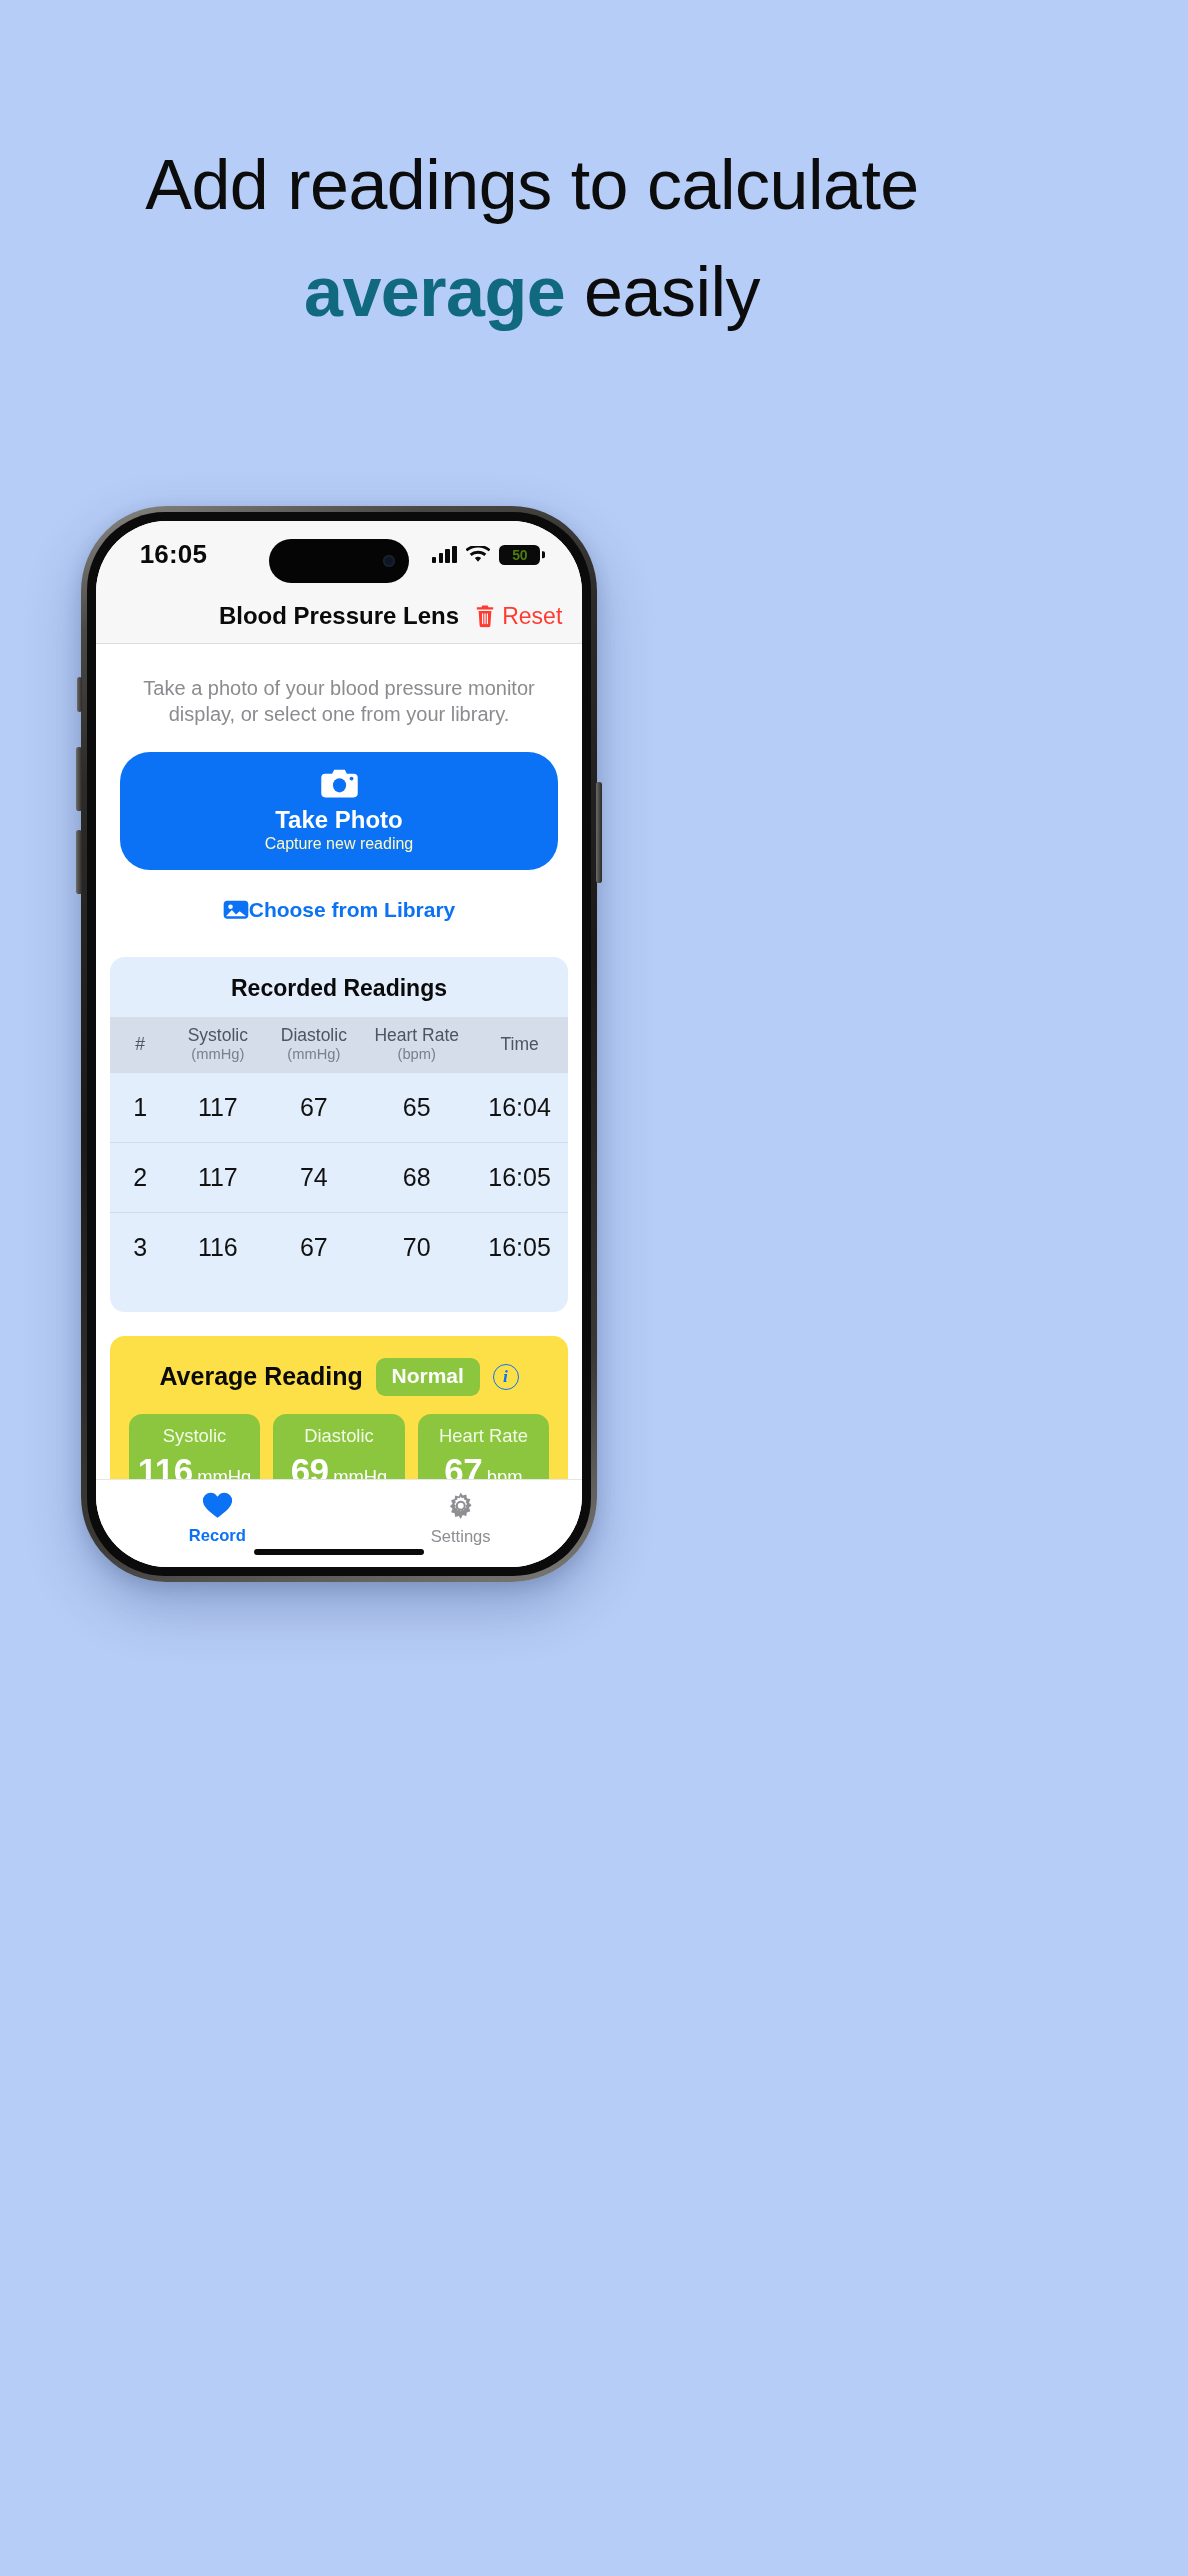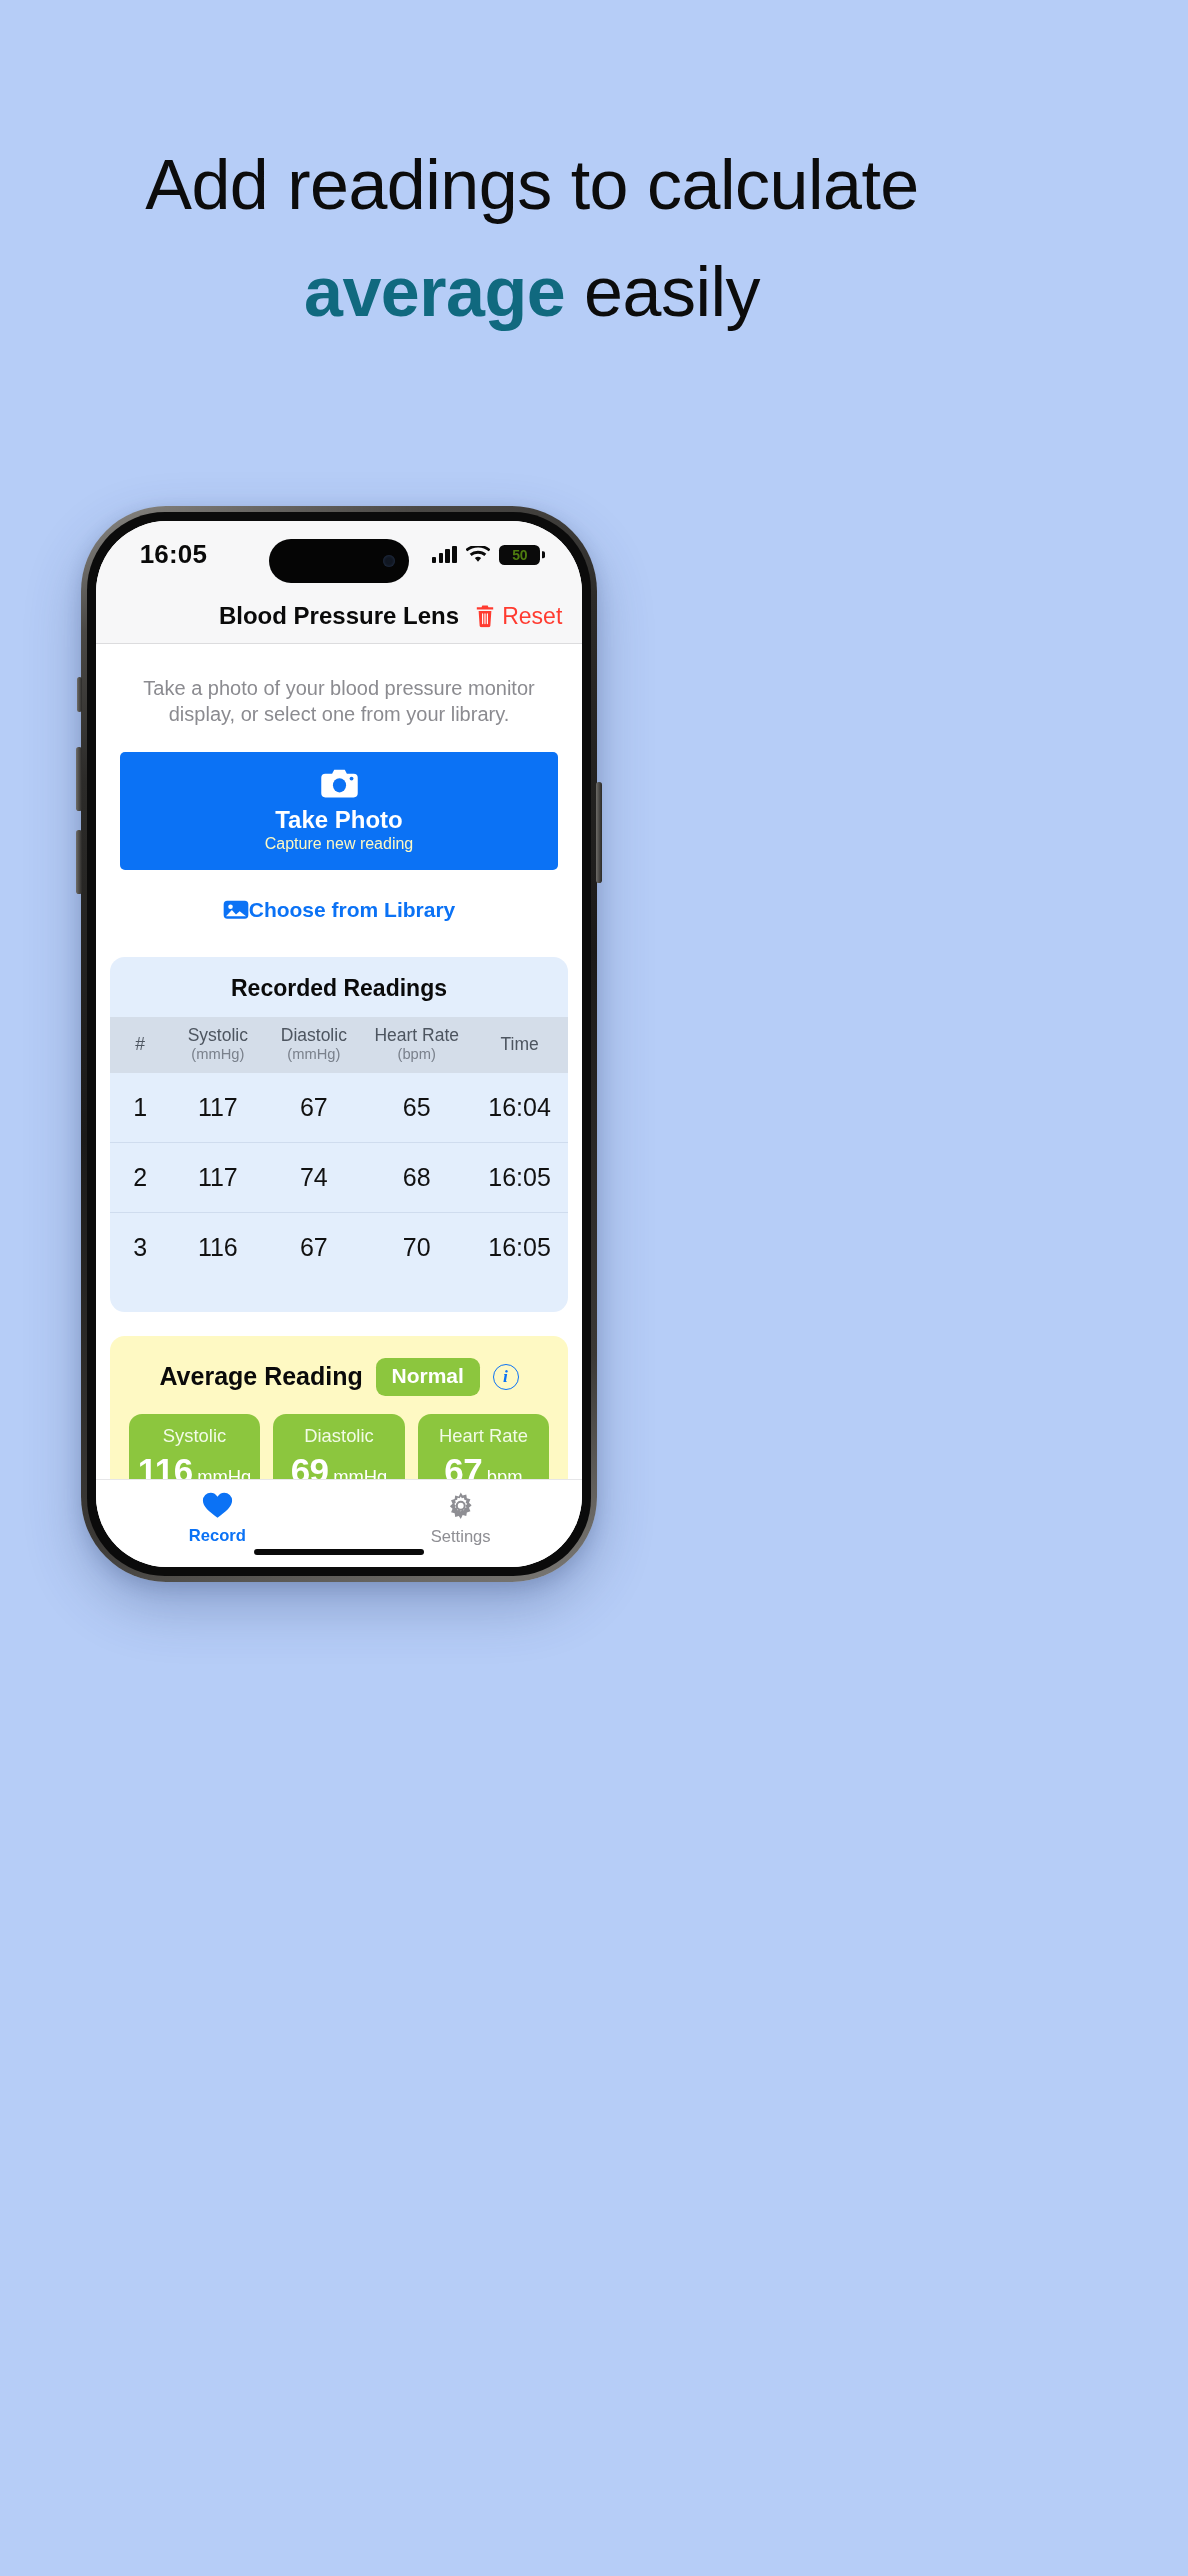--- a/index.html
+++ b/index.html
@@ -104,21 +104,21 @@
 
   
   .content { flex: 1; background: #ffffff; padding: 0 14.7px; overflow: hidden; }
   .hint {
     text-align: center; color: #8b8b90;
     font-size: 20px; line-height: 1.33;
     padding: 31px 26px 24px;
   }
 
   .take-photo {
-    margin: 0 10px; height: 118px; border-radius: 5px;
+    margin: 0 10px; height: 118px; border-radius: 30px;
     background: #0b72f5;
     display: flex; flex-direction: column; align-items: center; justify-content: center;
     gap: 1.8px; cursor: pointer;
   }
   .cam-icon { width: 39px; height: 31px; margin-bottom: 4.6px; }
   .tp-title { color: #fff; font-size: 24px; font-weight: 700; }
   .tp-sub { color: #fef9c3; font-size: 16px; }
 
   .choose {
     margin-top: 28px;
@@ -151,21 +151,21 @@
   }
   table.rr tbody tr:last-child td { border-bottom: none; }
   .col-n    { width: 13%; }
   .col-sys  { width: 21%; }
   .col-dia  { width: 21%; }
   .col-hr   { width: 24%; }
   .col-time { width: 21%; }
 
   
   .card-avg {
-    margin-top: 24px; background: #fef9c3;
+    margin-top: 24px; background: #fde047;
     border-radius: 14.7px; padding: 22px 18.4px 24px;
   }
   .avg-head {
     display: flex; align-items: center; justify-content: center; gap: 13px;
     margin-bottom: 18.4px;
   }
   .avg-title { font-size: 25px; font-weight: 700; color: #0a0a0a; }
   .badge {
     background: #8cc63e; color: #fff; font-size: 21px; font-weight: 600;
     padding: 6.4px 15.7px 7.4px; border-radius: 9.2px;

